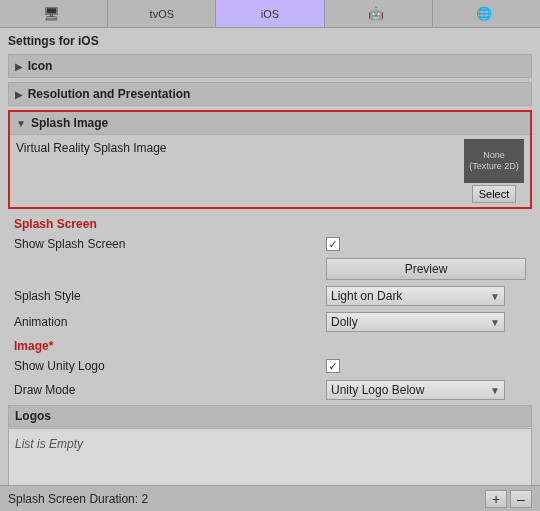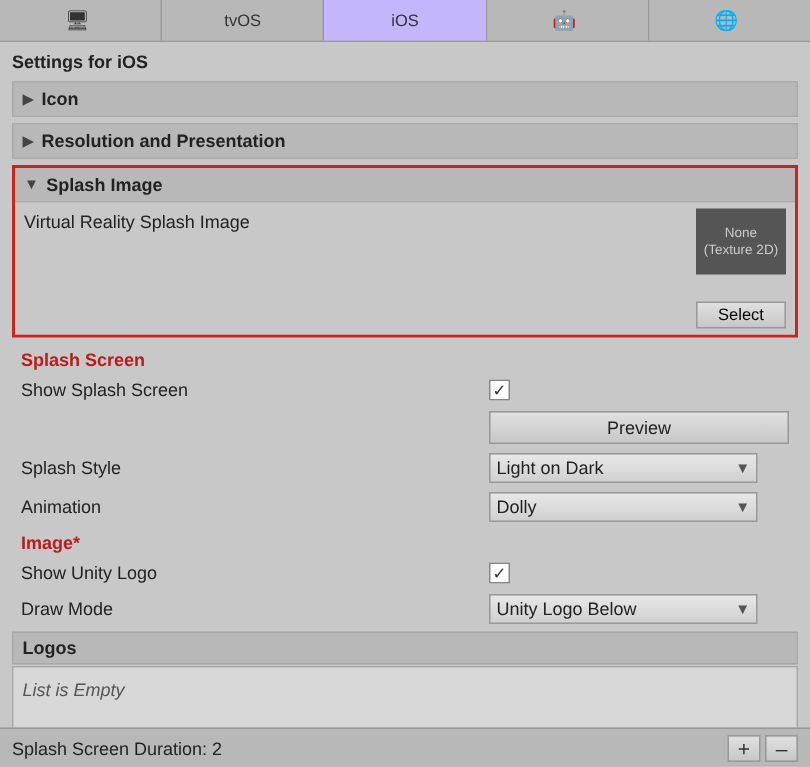--- a/index.html
+++ b/index.html
@@ -102,36 +102,36 @@
     .splash-image-label {
       flex: 1;
       font-size: 12px;
       color: #222;
       padding-top: 2px;
     }
     .splash-image-control {
       display: flex;
       flex-direction: column;
       align-items: center;
-      gap: 18px;
+      gap: 2px;
     }
     .texture-preview {
       width: 60px;
       height: 44px;
       background: #555;
       display: flex;
       align-items: center;
       justify-content: center;
       font-size: 9px;
       color: #ccc;
       text-align: center;
       line-height: 1.2;
     }
     .select-btn {
-      width: 60px;
+      width: 44px;
       padding: 2px 4px;
       font-size: 11px;
       background: linear-gradient(to bottom, #e0e0e0, #c8c8c8);
       border: 1px solid #999;
       cursor: pointer;
       text-align: center;
     }
 
     
     .prop-row {

